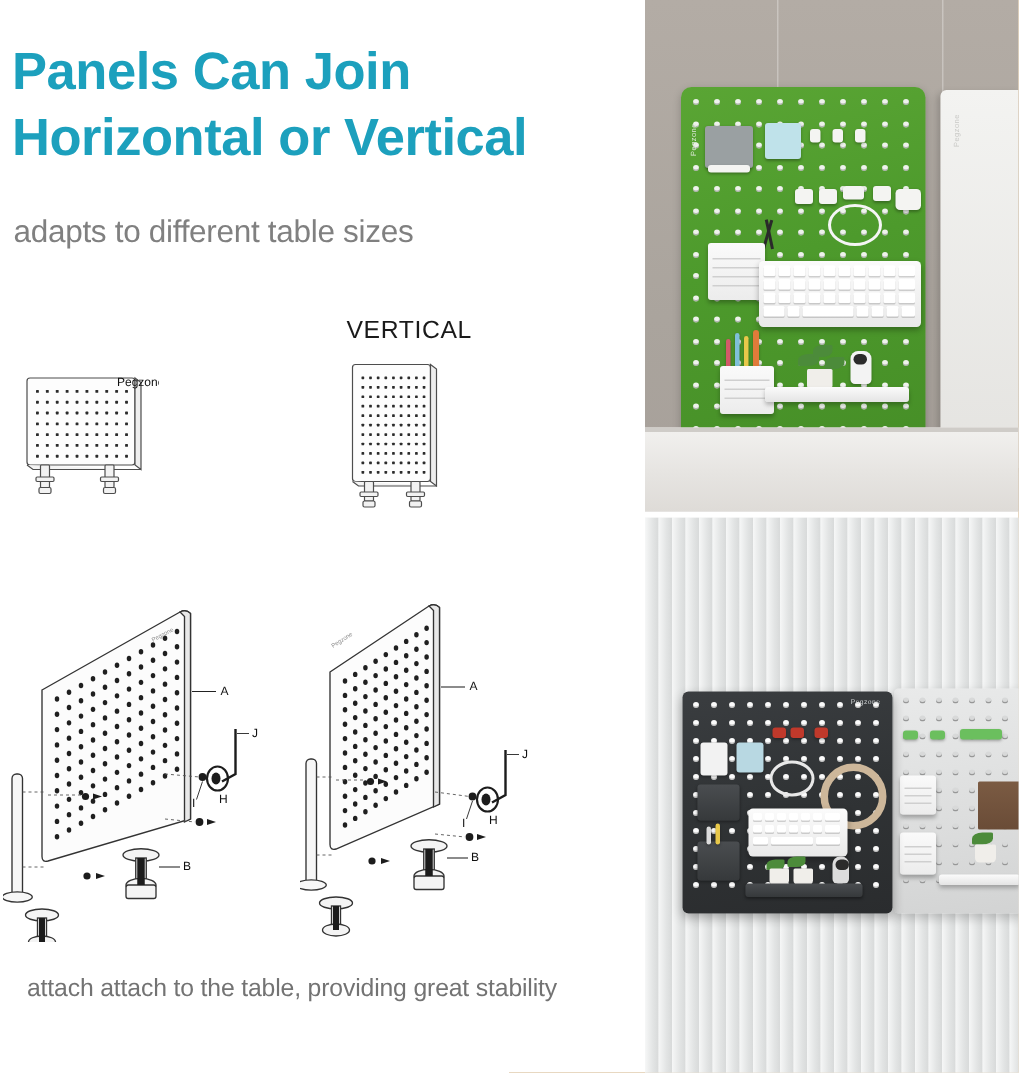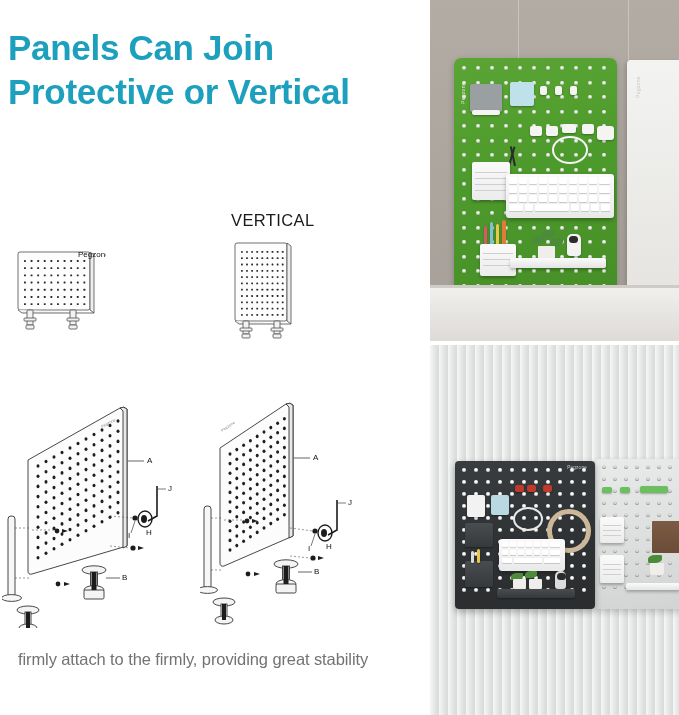--- a/index.html
+++ b/index.html
@@ -289,23 +289,24 @@
 </style>
 </head>
 <body>
 
 <div id="page">
 
   <div id="left-col">
 
     <div class="headline">
       <span>Panels Can Join</span>
-      <span class="l2">Protective or Vertical</span>
+      <span class="l2">Horizontal or Vertical</span>
     </div>
 
+    <div class="subhead">adapts to different table sizes</div>
 
     <div class="sec-label" id="label-vertical">VERTICAL</div>
 
     <svg class="mini-diagram" id="mini-horizontal" width="92" height="88" viewBox="0 0 92 88">
       <g fill="none" stroke="#4d4d4d" stroke-width="0.8">
         <rect x="4" y="4" width="72" height="58" rx="2" fill="#fdfdfd"></rect>
         <path d="M76 4 L80 7 L80 65 L76 62 Z" fill="#eeeeee"></path>
         <path d="M4 62 L8 65 L80 65" fill="#f4f4f4"></path>
       </g>
       <g fill="#2b2b2b">
@@ -872,21 +873,21 @@
         <rect x="76" y="196" width="20" height="9" rx="1.5"></rect>
       </g>
       <rect x="83.5" y="178" width="5" height="18" fill="#1c1c1c"></rect>
       <g stroke="#222" stroke-width="0.7" fill="none">
           <path d="M98 184 L112 184"></path>
         </g>
       <text class="part-letter" x="114" y="186">B</text>
     </svg>
 
     <div class="caption">
-      <span>firmly attach to the firmly, providing great stability</span>
+      <span>attach attach to the table, providing great stability</span>
     </div>
   </div>
 
   <div id="right-col">
 
     <div class="photo" id="photo-green">
       <div class="scene-wall-warm"></div>
       <div class="scene-wall-panelline" style="left:88px;"></div>
       <div class="scene-wall-panelline" style="left:198px;"></div>
 

